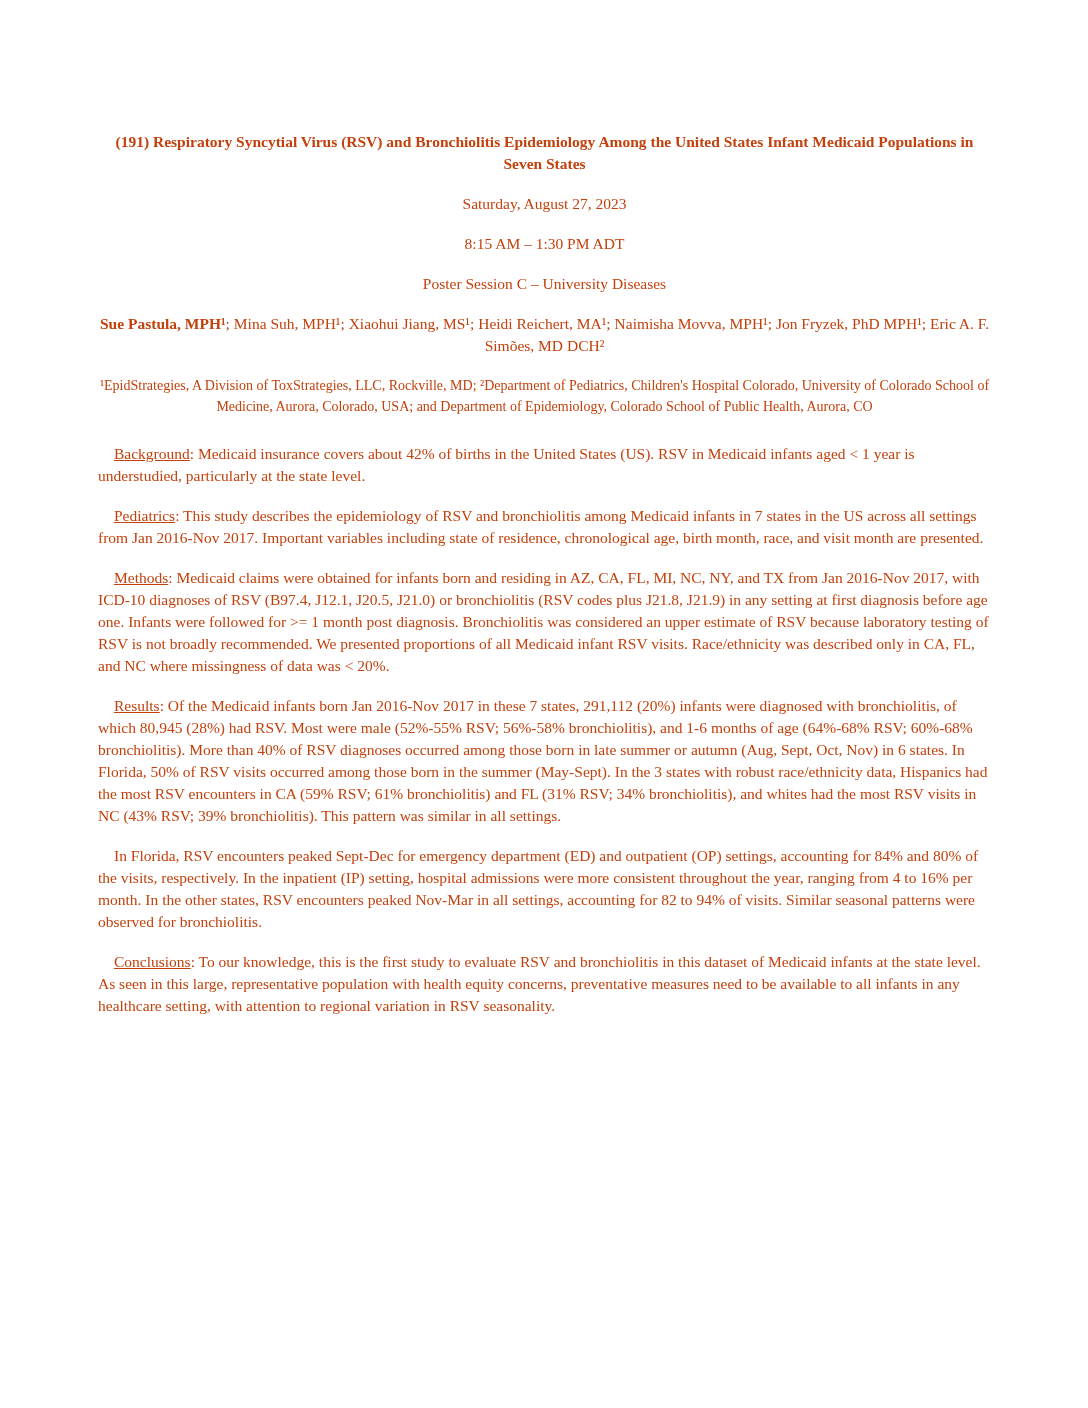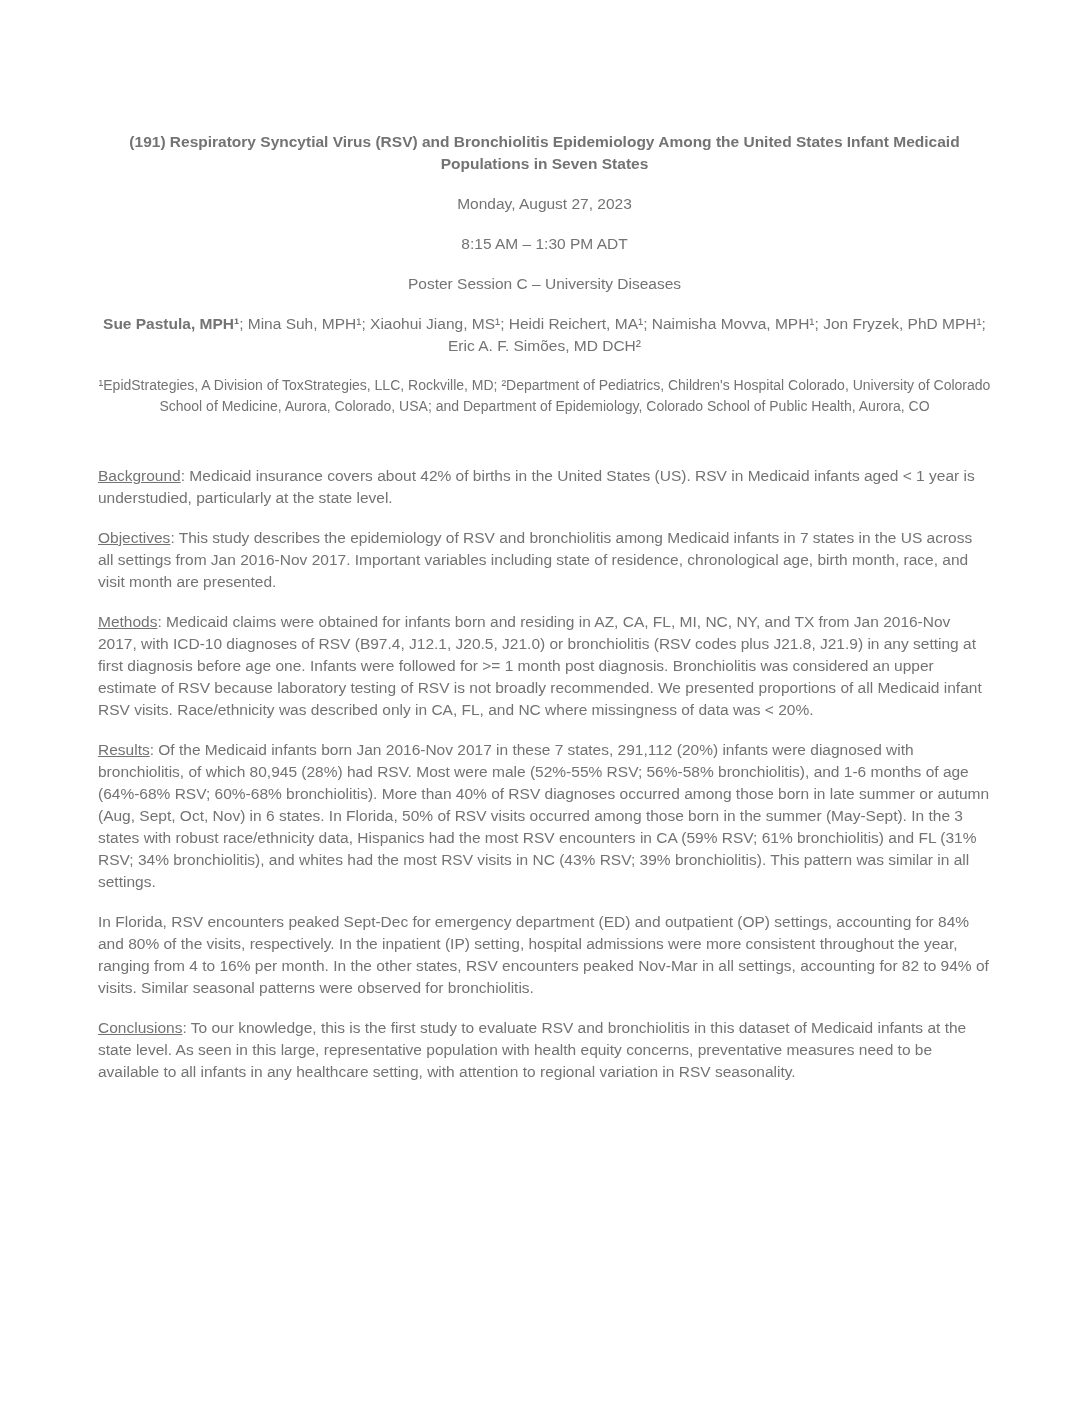--- a/index.html
+++ b/index.html
@@ -5,24 +5,24 @@
   html, body {
     margin: 0;
     padding: 0;
     background: #ffffff;
   }
   .page {
     position: relative;
     width: 1088px;
     height: 1280px;
     background: #ffffff;
-    font-family: Liberation Sans, sans-serif;
+    font-family: Liberation Serif, serif;
     font-size: 15.5px;
     line-height: 22px;
-    color: #737373;
+    color: #c2410c;
     overflow: hidden;
     box-sizing: border-box;
   }
   .content {
     padding: 131px 97px 0 98px;
   }
   p {
     margin: 0 0 18px 0;
   }
   .center {
@@ -31,48 +31,49 @@
   .title {
     font-weight: bold;
   }
   .authors .first-author {
     font-weight: bold;
     text-align: right;
   }
   .affiliations {
     font-size: 14px;
     line-height: 21px;
-    margin-bottom: 48px;
+    margin-bottom: 26px;
     text-align: center;
   }
   .section .sec-label {
     text-decoration: underline;
+    margin-left: 16px;
   }
 </style>
 </head>
 <body>
 
 <div class="page">
   <div class="content">
 
     <p class="center title">(191) Respiratory Syncytial Virus (RSV) and Bronchiolitis Epidemiology Among the United States Infant Medicaid Populations in Seven States</p>
 
-    <p class="center">Monday, August 27, 2023</p>
+    <p class="center">Saturday, August 27, 2023</p>
 
     <p class="center">8:15 AM – 1:30 PM ADT</p>
 
     <p class="center">Poster Session C – University Diseases</p>
 
     <p class="center authors"><span class="first-author">Sue Pastula, MPH¹</span><span>; Mina Suh, MPH¹; Xiaohui Jiang, MS¹; Heidi Reichert, MA¹; Naimisha Movva, MPH¹; Jon Fryzek, PhD MPH¹; Eric A. F. Simões, MD DCH²</span></p>
 
     <p class="center affiliations">¹EpidStrategies, A Division of ToxStrategies, LLC, Rockville, MD; ²Department of Pediatrics, Children's Hospital Colorado, University of Colorado School of Medicine, Aurora, Colorado, USA; and Department of Epidemiology, Colorado School of Public Health, Aurora, CO</p>
 
     <p class="section"><span class="sec-label">Background</span><span>: </span><span>Medicaid insurance covers about 42% of births in the United States (US). RSV in Medicaid infants aged &lt; 1 year is understudied, particularly at the state level.</span></p>
 
-    <p class="section"><span class="sec-label">Objectives</span><span>: </span><span>This study describes the epidemiology of RSV and bronchiolitis among Medicaid infants in 7 states in the US across all settings from Jan 2016-Nov 2017. Important variables including state of residence, chronological age, birth month, race, and visit month are presented.</span></p>
+    <p class="section"><span class="sec-label">Pediatrics</span><span>: </span><span>This study describes the epidemiology of RSV and bronchiolitis among Medicaid infants in 7 states in the US across all settings from Jan 2016-Nov 2017. Important variables including state of residence, chronological age, birth month, race, and visit month are presented.</span></p>
 
     <p class="section"><span class="sec-label">Methods</span><span>: </span><span>Medicaid claims were obtained for infants born and residing in AZ, CA, FL, MI, NC, NY, and TX from Jan 2016-Nov 2017, with ICD-10 diagnoses of RSV (B97.4, J12.1, J20.5, J21.0) or bronchiolitis (RSV codes plus J21.8, J21.9) in any setting at first diagnosis before age one. Infants were followed for &gt;= 1 month post diagnosis. Bronchiolitis was considered an upper estimate of RSV because laboratory testing of RSV is not broadly recommended. We presented proportions of all Medicaid infant RSV visits. Race/ethnicity was described only in CA, FL, and NC where missingness of data was &lt; 20%.</span></p>
 
     <p class="section"><span class="sec-label">Results</span><span>: </span><span>Of the Medicaid infants born Jan 2016-Nov 2017 in these 7 states, 291,112 (20%) infants were diagnosed with bronchiolitis, of which 80,945 (28%) had RSV. Most were male (52%-55% RSV; 56%-58% bronchiolitis), and 1-6 months of age (64%-68% RSV; 60%-68% bronchiolitis). More than 40% of RSV diagnoses occurred among those born in late summer or autumn (Aug, Sept, Oct, Nov) in 6 states. In Florida, 50% of RSV visits occurred among those born in the summer (May-Sept). In the 3 states with robust race/ethnicity data, Hispanics had the most RSV encounters in CA (59% RSV; 61% bronchiolitis) and FL (31% RSV; 34% bronchiolitis), and whites had the most RSV visits in NC (43% RSV; 39% bronchiolitis). This pattern was similar in all settings.</span></p>
 
     <p class="section"><span class="sec-label"></span><span></span><span>In Florida, RSV encounters peaked Sept-Dec for emergency department (ED) and outpatient (OP) settings, accounting for 84% and 80% of the visits, respectively. In the inpatient (IP) setting, hospital admissions were more consistent throughout the year, ranging from 4 to 16% per month. In the other states, RSV encounters peaked Nov-Mar in all settings, accounting for 82 to 94% of visits. Similar seasonal patterns were observed for bronchiolitis.</span></p>
 
     <p class="section"><span class="sec-label">Conclusions</span><span>: </span><span>To our knowledge, this is the first study to evaluate RSV and bronchiolitis in this dataset of Medicaid infants at the state level. As seen in this large, representative population with health equity concerns, preventative measures need to be available to all infants in any healthcare setting, with attention to regional variation in RSV seasonality.</span></p>
 
   </div>

